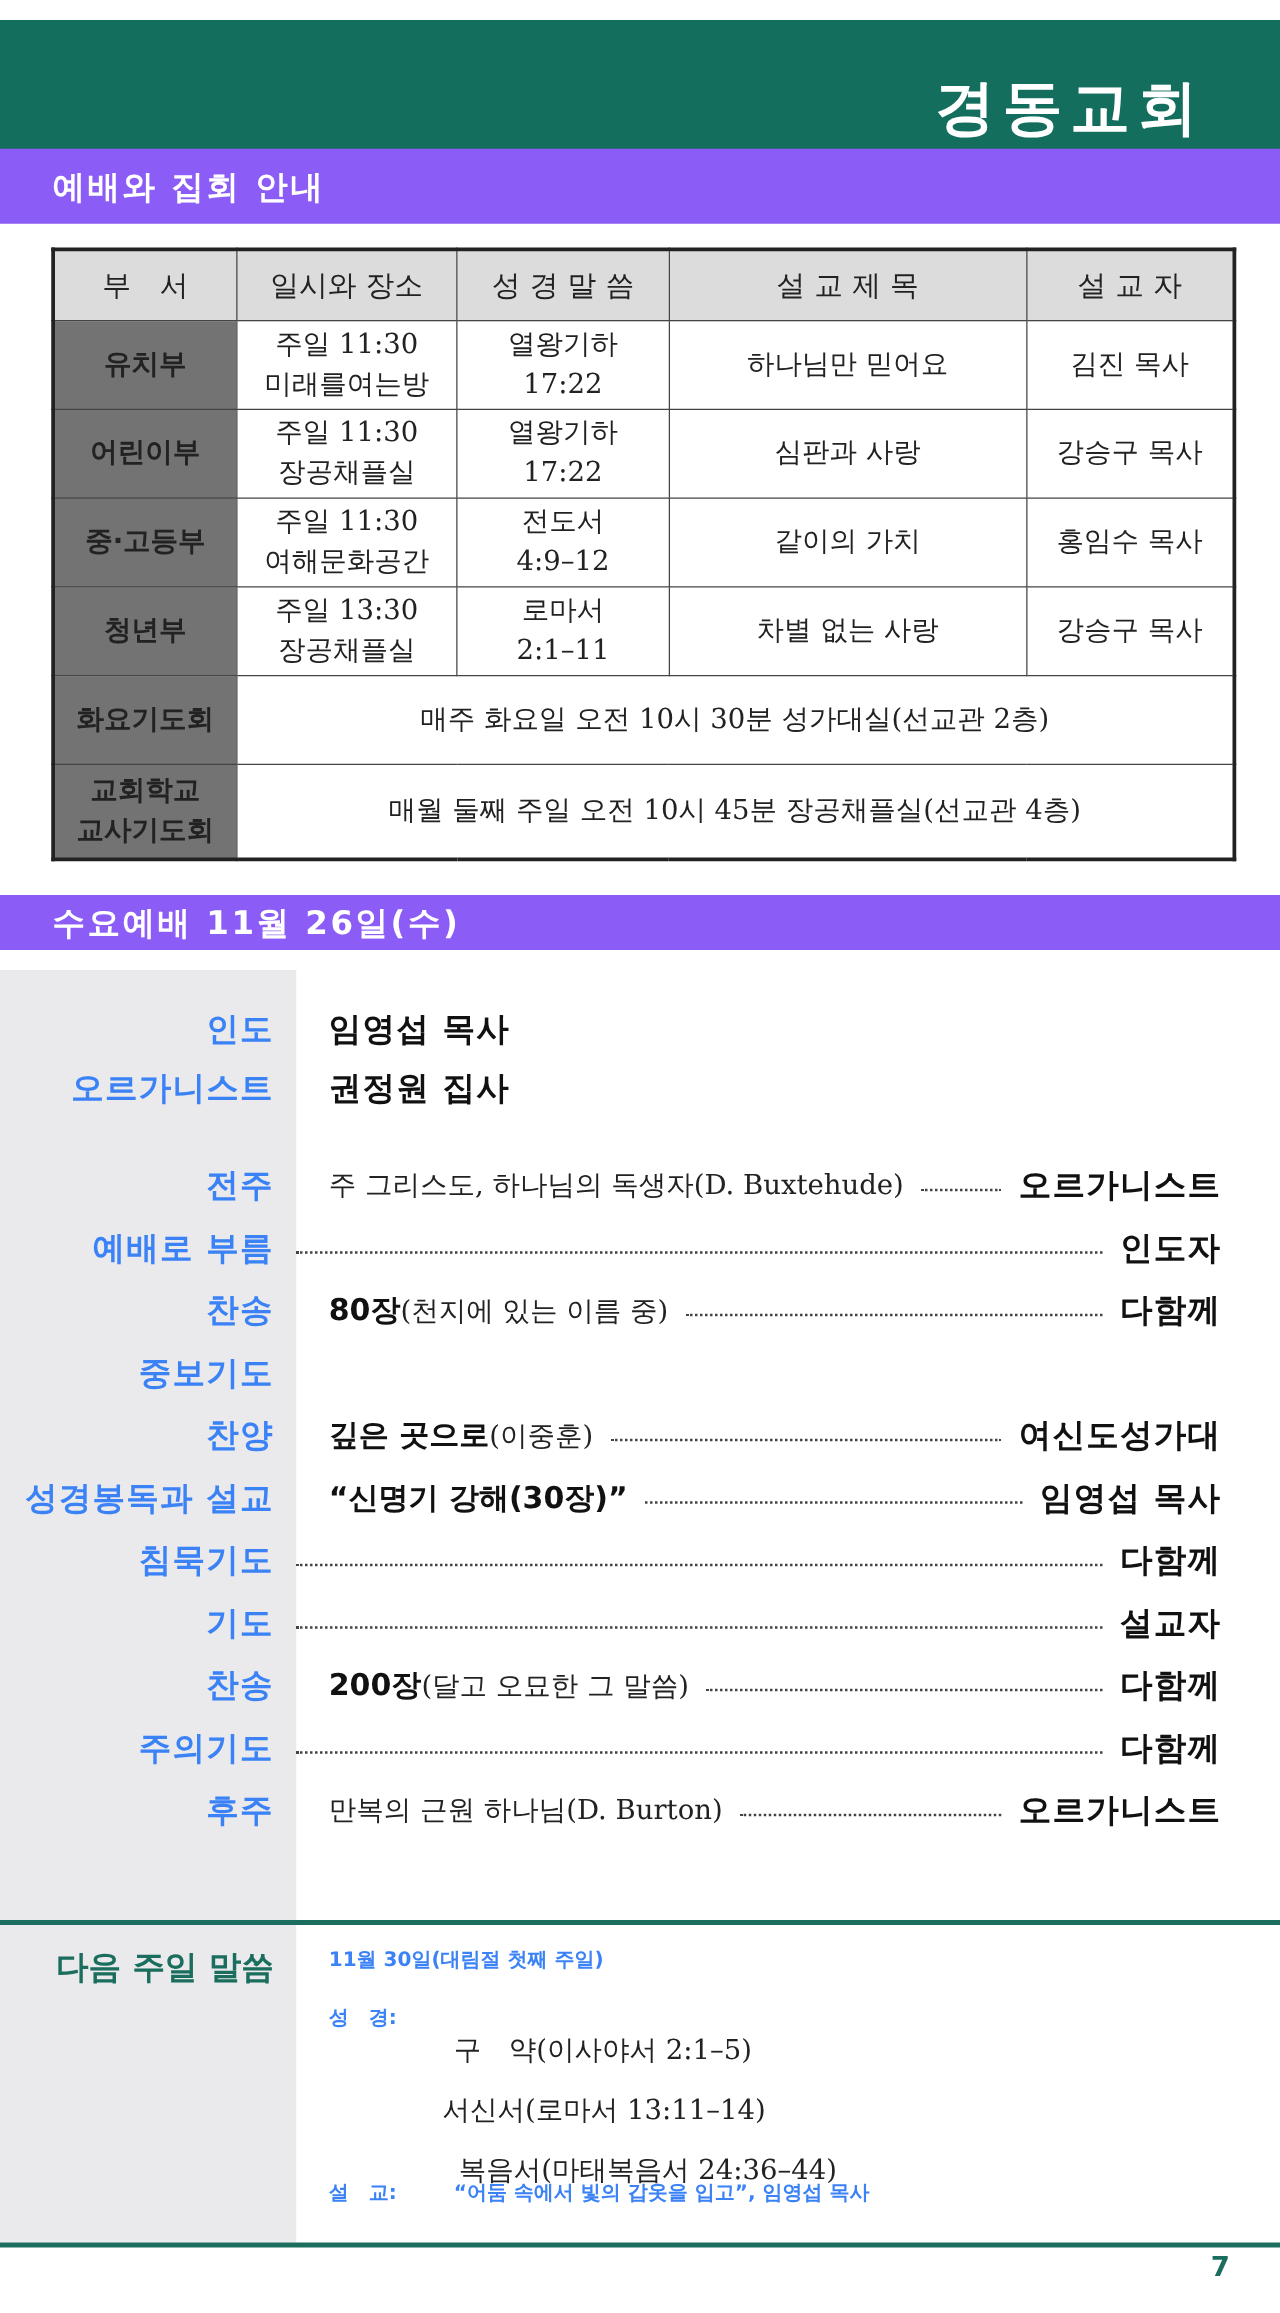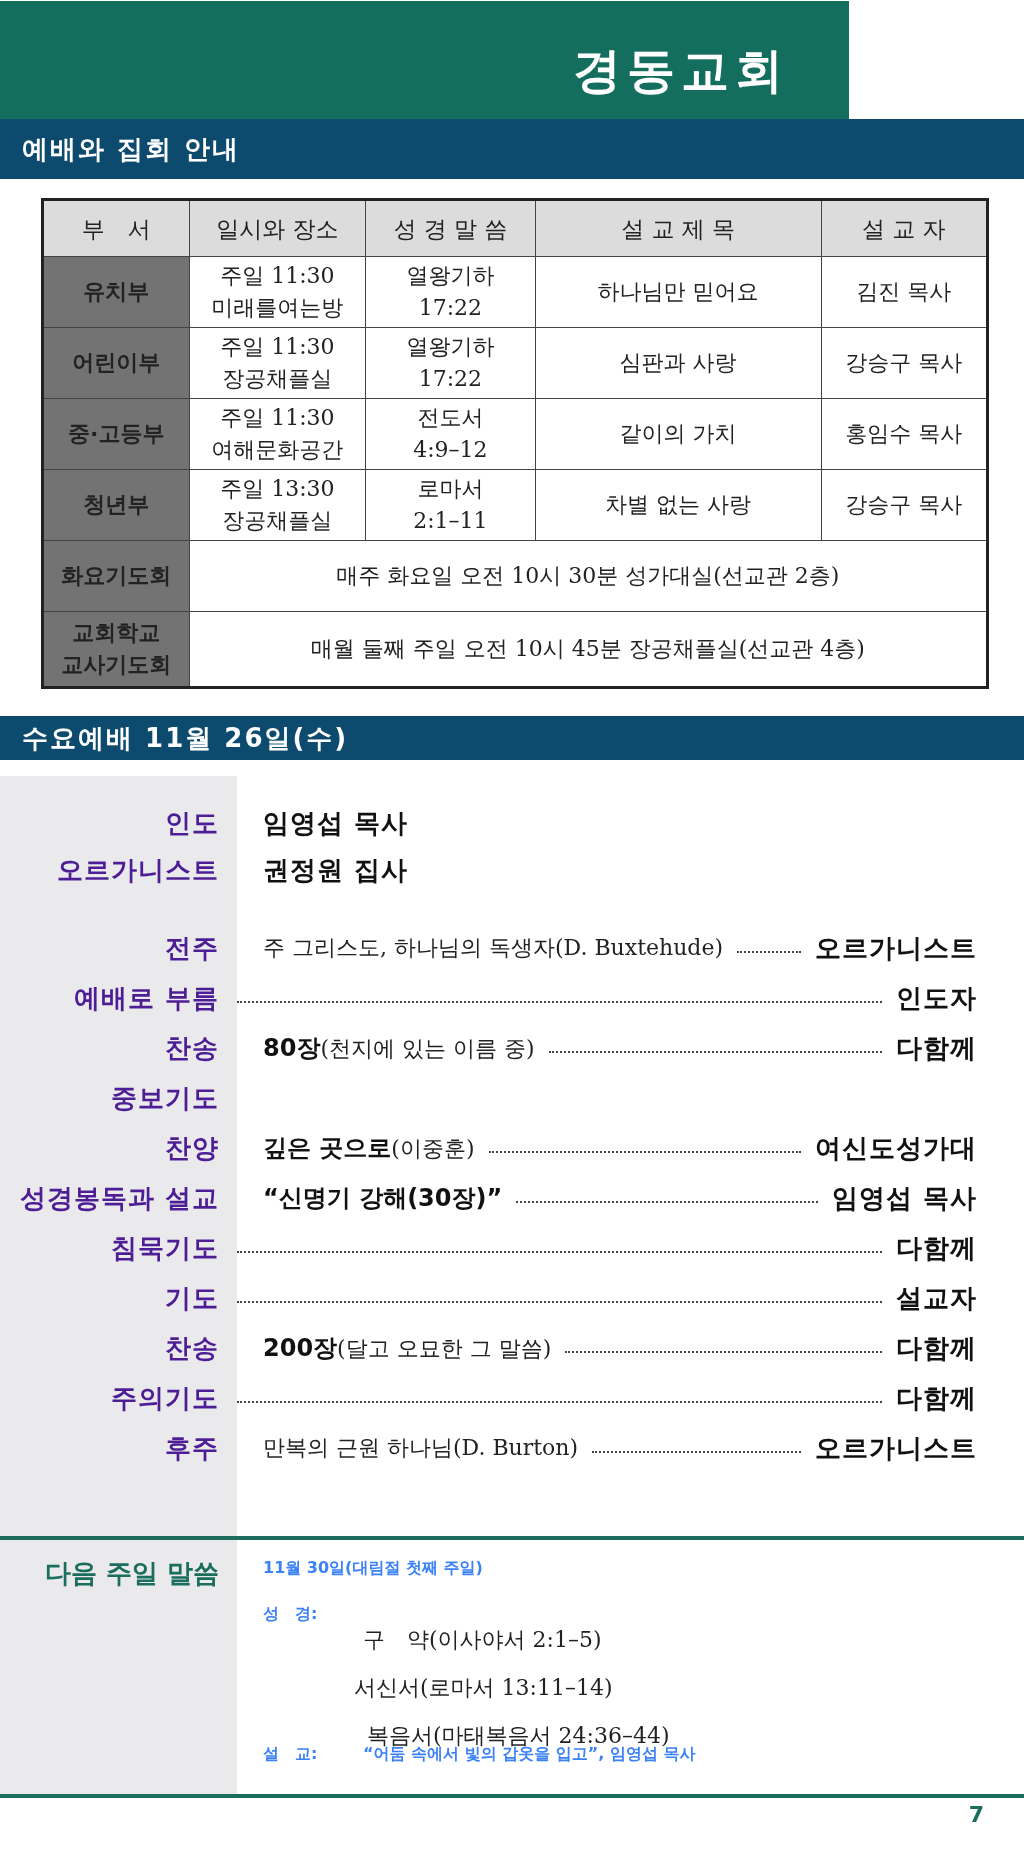--- a/index.html
+++ b/index.html
@@ -1,38 +1,38 @@
 <!DOCTYPE html>
 <html><head>
 <meta charset="utf-8">
 <style>
   * { box-sizing: border-box; margin: 0; padding: 0; }
   body { width: 1024px; height: 1850px; background: #ffffff; font-family: "DejaVu Sans", sans-serif; color: #111; position: relative; overflow: hidden; }
-  .top-bar { position: absolute; left: 0; top: 1px; width: 849px; height: 119px; background: #136e5e; }
+  .top-bar { position: absolute; left: 0; top: 16px; width: 1024px; height: 119px; background: #136e5e; }
   .church-name { position: absolute; right: 60px; top: 38px; color: #fff; font-size: 48px; font-weight: bold; letter-spacing: 6px; font-family: "DejaVu Serif", serif; }
-  .section-bar { position: absolute; left: 0; width: 1024px; background: #0c4a6e; color: #fff; font-weight: bold; font-size: 26px; padding-left: 22px; display: flex; align-items: center; letter-spacing: 2px; }
+  .section-bar { position: absolute; left: 0; width: 1024px; background: #8b5cf6; color: #fff; font-weight: bold; font-size: 26px; padding-left: 42px; display: flex; align-items: center; letter-spacing: 2px; }
   .sec1 { top: 119px; height: 60px; }
   .sec2 { top: 716px; height: 44px; }
 
   table.sched { position: absolute; left: 41px; top: 198px; width: 948px; border-collapse: collapse; border: 3px solid #222; font-family: "DejaVu Serif", serif; }
   table.sched td, table.sched th { border: 1.5px solid #444; text-align: center; vertical-align: middle; font-size: 22px; line-height: 32px; color: #222; font-weight: normal; }
   table.sched th { background: #dcdcdc; height: 57px; font-family: "DejaVu Sans", sans-serif; font-size: 23px; }
   table.sched td.dept { background: #737373; font-family: "DejaVu Sans", sans-serif; font-weight: bold; font-size: 22px; }
   table.sched tr.row td { height: 71px; }
   table.sched tr.wide td { height: 71px; }
   table.sched tr.wide2 td { height: 76px; }
 
   .order-left { position: absolute; left: 0; top: 776px; width: 237px; height: 762px; background: #eaeaec; }
   .order-left2 { position: absolute; left: 0; top: 1540px; width: 237px; height: 254px; background: #eaeaec; }
   .divider { position: absolute; left: 0; width: 1024px; height: 4px; background: #1b6e5e; }
   .div1 { top: 1536px; }
   .div2 { top: 1794px; }
 
   .item { position: absolute; left: 0; width: 1024px; height: 40px; display: flex; align-items: center; }
-  .item .lbl { width: 219px; text-align: right; color: #4c1d95; font-weight: bold; font-size: 26px; letter-spacing: 1px; }
+  .item .lbl { width: 219px; text-align: right; color: #3b82f6; font-weight: bold; font-size: 26px; letter-spacing: 1px; }
   .item .content { position: absolute; left: 263px; right: 47px; display: flex; align-items: center; height: 40px; }
   .item .txt { font-family: "DejaVu Serif", serif; font-size: 22px; color: #222; white-space: nowrap; }
   .item .txt b { font-family: "DejaVu Sans", sans-serif; font-size: 24px; font-weight: bold; color: #111; }
   .item .dots { flex: 1; border-bottom: 2px dotted #444; margin: 0 14px; height: 0; position: relative; top: 4px; }
   .item .who { font-weight: bold; font-size: 26px; color: #111; white-space: nowrap; letter-spacing: 1px; }
   .item .val { font-weight: bold; font-size: 26px; color: #111; letter-spacing: 1px; }
 
   .next-lbl { position: absolute; left: 0; top: 1556px; width: 219px; text-align: right; color: #1b6e5e; font-weight: bold; font-size: 26px; }
   .next-line { position: absolute; left: 263px; font-size: 16px; color: #3b82f6; white-space: nowrap; }
   .next-line.serif { font-family: "DejaVu Serif", serif; font-size: 22px; color: #222; margin-top: 19px; }

